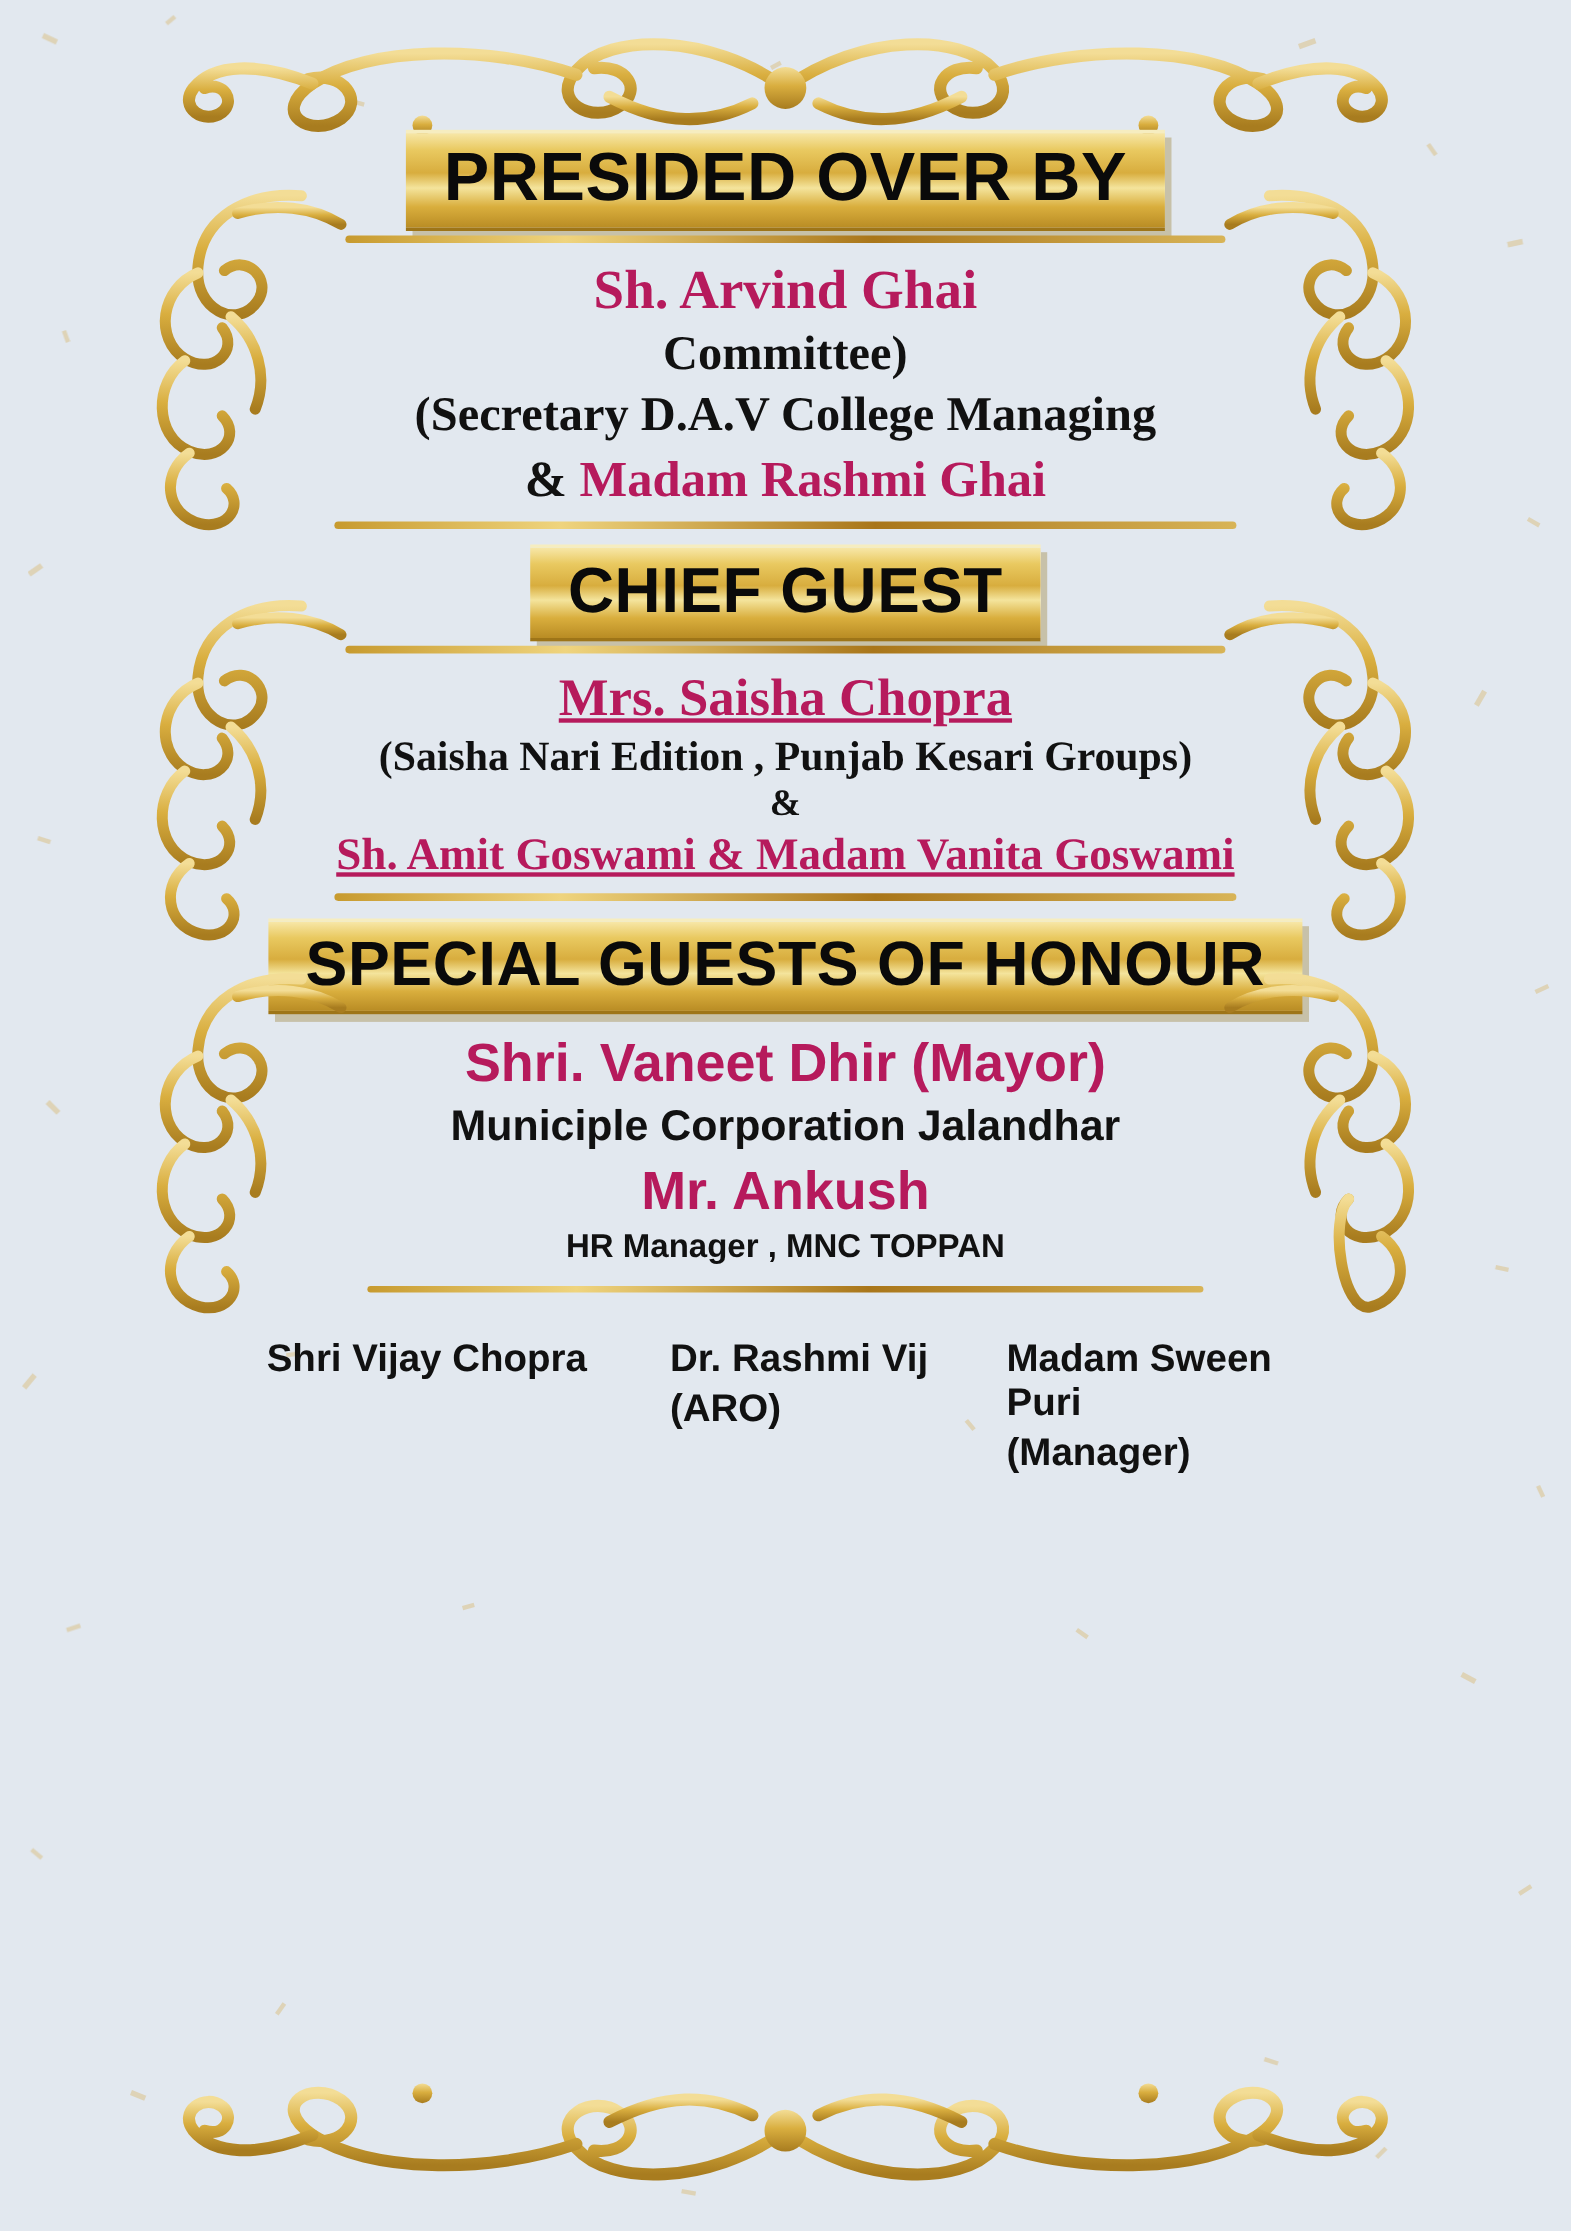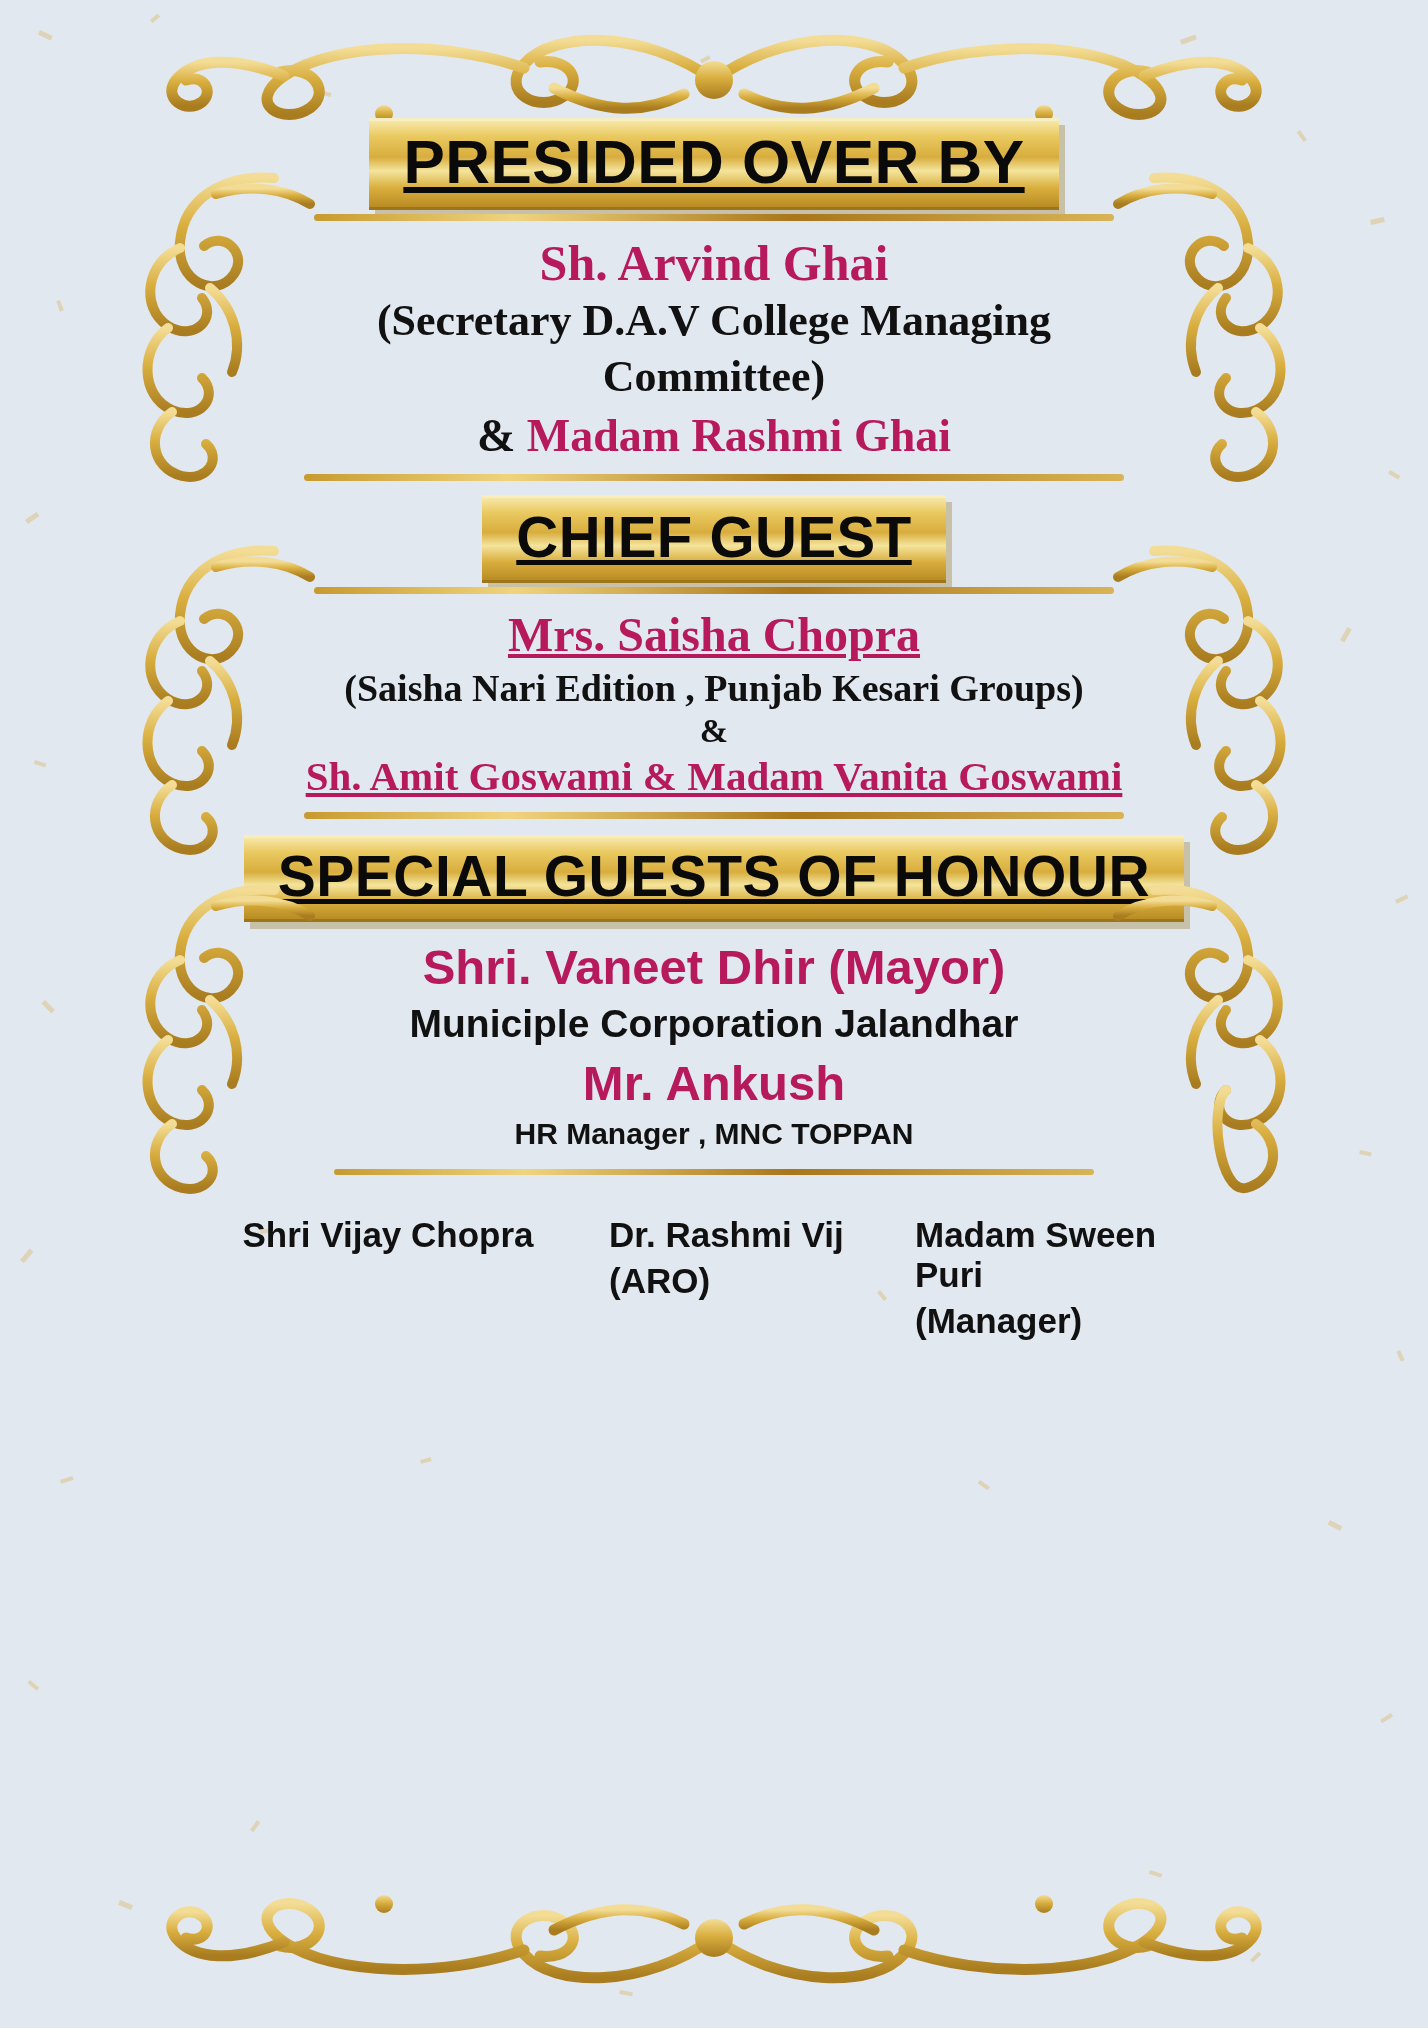--- a/index.html
+++ b/index.html
@@ -62,21 +62,20 @@
     box-shadow: 6px 7px 0 rgba(150,120,40,0.35);
     text-align: center;
   }
   .banner-text {
     font-family: "Liberation Sans", sans-serif;
     font-weight: bold;
     color: #0a0a0a;
     letter-spacing: 0.5px;
     line-height: 1;
     white-space: nowrap;
-    text-decoration: underline;
   }
 
   .banner.b1 { margin-top: 118px; }
   .banner.b1 .banner-text { font-size: 62px; }
   .banner.b2 .banner-text { font-size: 58px; }
   .banner.b3 .banner-text { font-size: 57px; }
 
   
   .section {
     position: relative;
@@ -248,22 +247,22 @@
           <path d="M92 36 C 126 26, 160 30, 186 46"></path>
           <path d="M86 130 C 110 150, 120 184, 108 214"></path>
         </g>
       </svg>
     </div>
 
     <div class="rule top"></div>
 
     <div class="content">
       <div class="name">Sh. Arvind Ghai</div>
+      <div class="sub">Committee)</div>
       <div class="sub">(Secretary D.A.V College Managing</div>
-      <div class="sub">Committee)</div>
       <div class="line3">
         <span class="amp">&amp; </span><span class="name" style="font-size:46px">Madam Rashmi Ghai</span>
       </div>
     </div>
 
     <div class="rule bot"></div>
   </div>
 
   <div class="banner b2" style="margin-top:14px;">
     <div class="banner-text">CHIEF GUEST</div>

